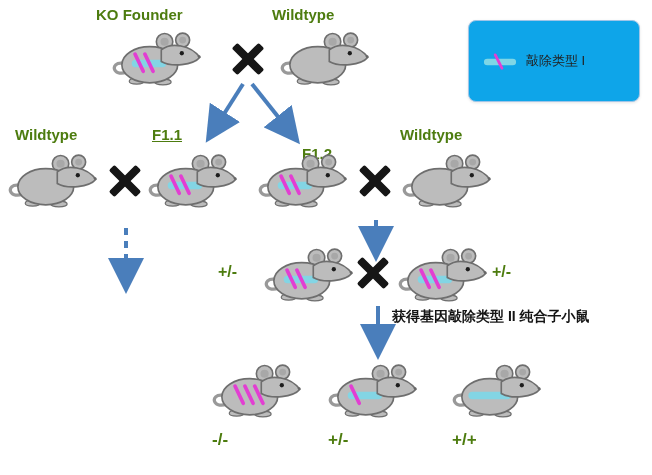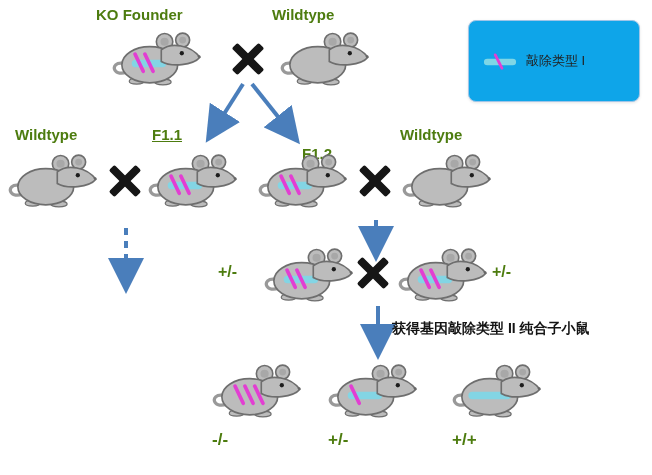--- a/index.html
+++ b/index.html
@@ -199,21 +199,21 @@
     <ellipse cx="46" cy="49" rx="34" ry="22" fill="#bcbcbc" stroke="#6e6e6e" stroke-width="2"></ellipse>
     <rect x="24" y="43" width="42" height="9" rx="4.5" fill="#7fd6e6" opacity="0.95"></rect>
         <line x1="28" y1="36" x2="38" y2="57" stroke="#e23ed2" stroke-width="4.5" stroke-linecap="round"></line>
         <line x1="40" y1="36" x2="50" y2="57" stroke="#e23ed2" stroke-width="4.5" stroke-linecap="round"></line>
     <path d="M60 31 C72 21 96 25 107 40 C99 50 72 52 60 45 Z" fill="#bcbcbc" stroke="#6e6e6e" stroke-width="2"></path>
     <circle cx="85" cy="35" r="2.6" fill="#1d1d1d"></circle>
     <circle cx="106" cy="39" r="1.7" fill="#666"></circle>
   </svg></div>
   <div class="lbl lbl-geno" style="left:492px;top:262px;width:44px;">+/-</div>
 
-  <div class="caption" style="left:392px;top:320px;">获得基因敲除类型 II 纯合子小鼠</div>
+  <div class="caption" style="left:392px;top:308px;">获得基因敲除类型 II 纯合子小鼠</div>
 
   <div class="mouse" style="left:212px;top:356px;"><svg viewBox="0 0 112 84" width="100%" height="100%" aria-hidden="true">
     <path d="M18 58 C0 64 -2 46 12 47" fill="none" stroke="#999" stroke-width="4" stroke-linecap="round"></path>
     <ellipse cx="30" cy="69" rx="9" ry="3.5" fill="#bcbcbc" stroke="#6e6e6e" stroke-width="1.5"></ellipse>
     <ellipse cx="62" cy="70" rx="10" ry="3.5" fill="#bcbcbc" stroke="#6e6e6e" stroke-width="1.5"></ellipse>
     <circle cx="64" cy="21" r="10" fill="#bcbcbc" stroke="#6e6e6e" stroke-width="2"></circle>
     <circle cx="64" cy="21" r="5" fill="#a8a8a8"></circle>
     <circle cx="86" cy="19" r="8.5" fill="#bcbcbc" stroke="#6e6e6e" stroke-width="2"></circle>
     <circle cx="86" cy="19" r="4.2" fill="#a8a8a8"></circle>
     <ellipse cx="46" cy="49" rx="34" ry="22" fill="#bcbcbc" stroke="#6e6e6e" stroke-width="2"></ellipse>

